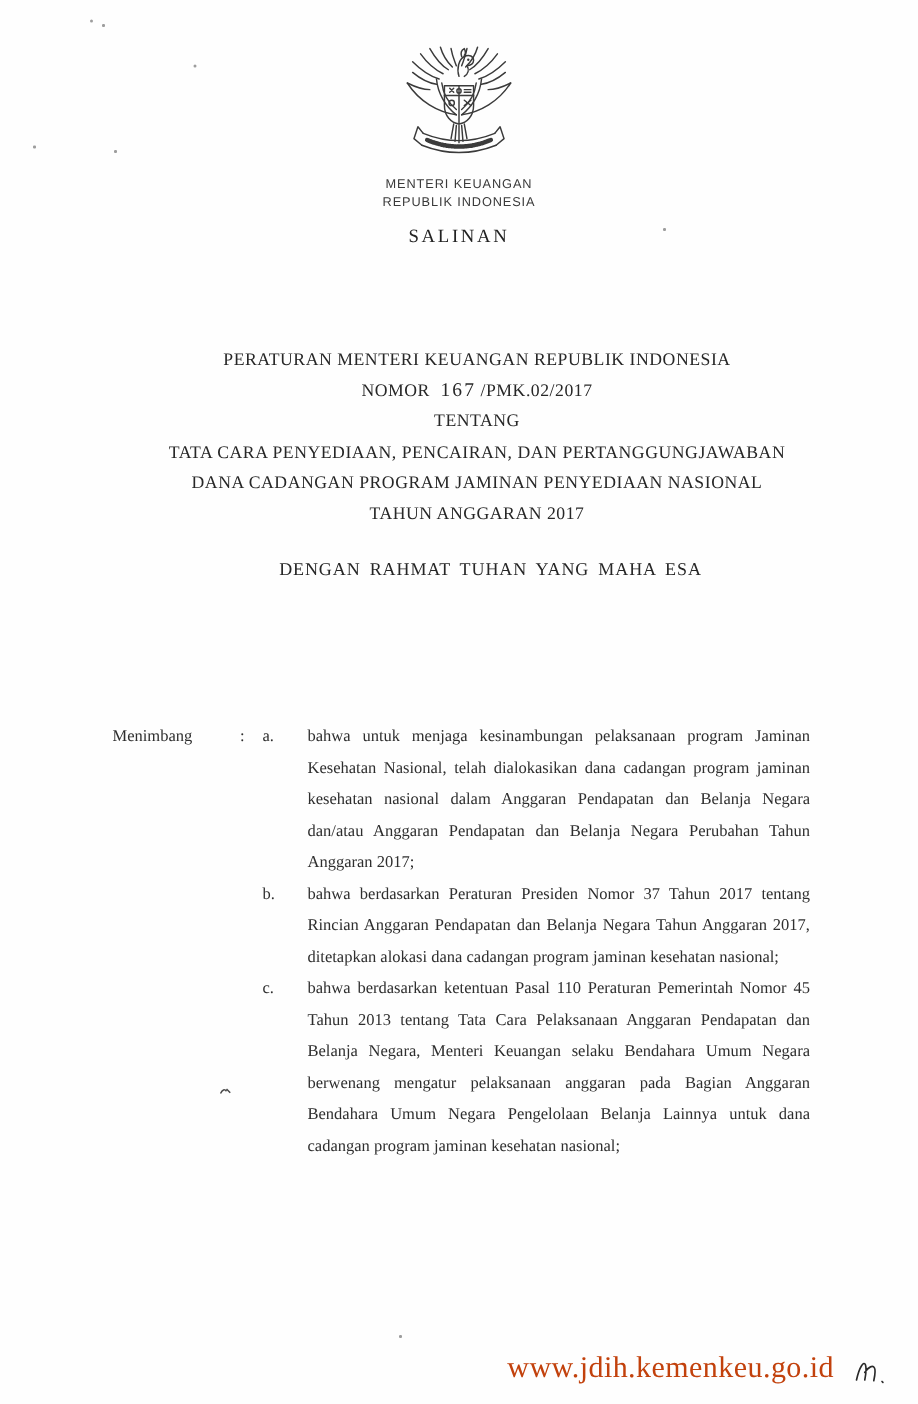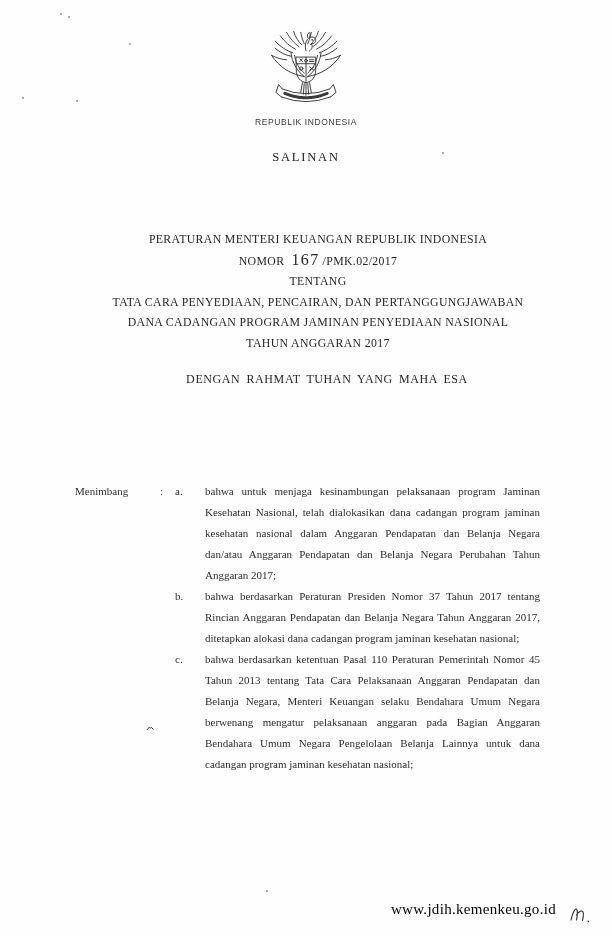--- a/index.html
+++ b/index.html
@@ -17,21 +17,21 @@
   }
   .salinan{
     position:absolute;left:0;right:0;top:150px;text-align:center;
     font-size:12.5px;font-weight:normal;letter-spacing:1.8px;color:#222;
   }
   
   .title-block{
     position:absolute;left:0;right:0;top:229px;text-align:center;
     font-size:11.8px;line-height:20.5px;letter-spacing:.35px;color:#272727;margin-left:24px;
   }
-  .nomor-number{letter-spacing:1.4px;font-size:16px;margin:0 3px 0 7px;}
+  .nomor-number{letter-spacing:1.4px;font-size:13px;margin:0 3px 0 7px;}
   .invocation{
     position:absolute;left:0;right:0;top:372px;text-align:center;
     font-size:12px;letter-spacing:.6px;word-spacing:2.5px;color:#272727;padding-left:42px;
   }
   .issuer{
     position:absolute;left:0;right:0;top:416px;text-align:center;
     font-size:12px;letter-spacing:.6px;word-spacing:2px;color:#272727;
   }
   
   .consider{
@@ -42,21 +42,21 @@
   .consider .label,.consider .colon{white-space:nowrap;}
   .consider-items{display:block;}
   .consider-item{display:grid;grid-template-columns:30px 1fr;}
   .consider-item .marker{text-align:left;}
   .consider-item p{
     margin:0;text-align:justify;text-justify:inter-word;
   }
   
   .footer-url{
     position:absolute;top:901px;right:56px;
-    font-size:15px;letter-spacing:.3px;color:#000000;text-decoration:none;
+    font-size:20px;letter-spacing:.3px;color:#c2410c;text-decoration:none;
     cursor:pointer;
   }
   .paraf{position:absolute;top:903px;right:20px;}
   
   .speck{position:absolute;background:#9d9d9d;border-radius:50%;}
   .ink-mark{position:absolute;left:146px;top:718px;}
 </style>
 </head>
 <body>
 
@@ -97,20 +97,21 @@
         <path d="M33 66 L29 61 L26 70 L32 75"></path>
         <path d="M87 66 L91 61 L94 70 L88 75"></path>
         <path d="M33 66 Q60 77 87 66"></path>
         <path d="M32 75 Q60 86 88 75"></path>
         <path d="M36 71 Q60 81 84 71" stroke-width="3.4" stroke-dasharray="1.2 0.9"></path>
       </g>
     </svg>
   </div>
 
   <div class="ministry">
+    <div>MENTERI KEUANGAN</div>
     <div>REPUBLIK INDONESIA</div>
   </div>
   <div class="salinan">SALINAN</div>
 
   <div class="title-block">
     <div>PERATURAN MENTERI KEUANGAN REPUBLIK INDONESIA</div>
     <div>
       <span>NOMOR</span><span class="nomor-number">167</span><span>/PMK.02/2017</span>
     </div>
     <div>TENTANG</div>

